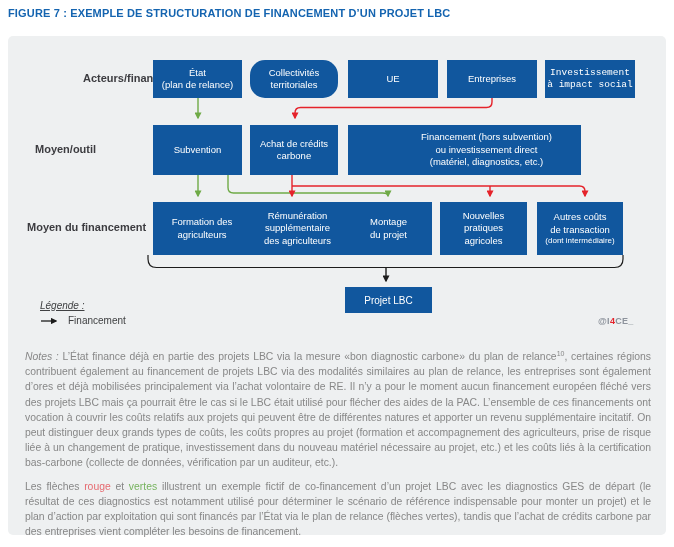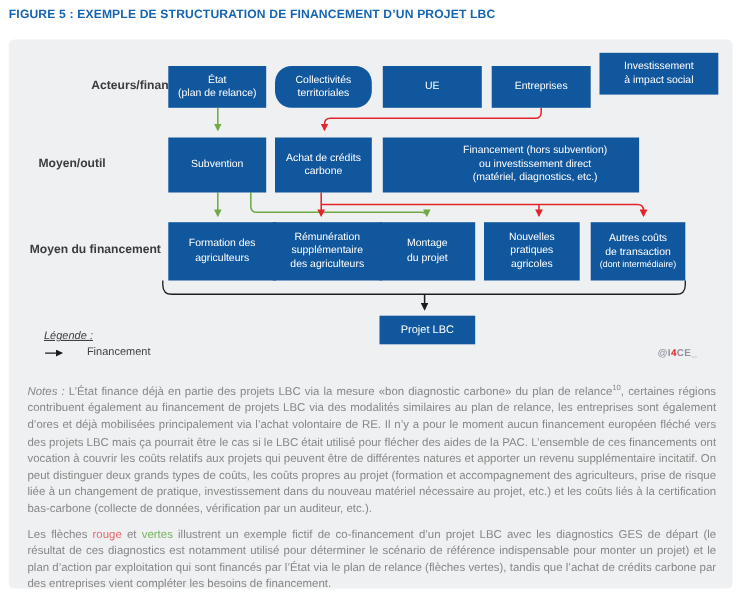--- a/index.html
+++ b/index.html
@@ -15,56 +15,56 @@
   .rl-means{left:35px;top:143px;}
   .rl-objects{left:27px;top:221px;}
   .box{position:absolute;background:#11579e;color:#ffffff;display:flex;flex-direction:column;
        align-items:center;justify-content:center;text-align:center;white-space:pre-line;
        font-size:9.5px;line-height:1.3;}
   
   .b-etat{left:153px;top:60px;width:89px;height:38px;}
   .b-coll{left:250px;top:60px;width:88px;height:38px;border-radius:15px;}
   .b-ue{left:348px;top:60px;width:90px;height:38px;}
   .b-entr{left:447px;top:60px;width:90px;height:38px;}
-  .b-impact{left:545px;top:48px;width:108px;height:38px;}
+  .b-impact{left:545px;top:60px;width:90px;height:38px;font-family:Liberation Mono, monospace;}
   
   .b-subv{left:153px;top:125px;width:89px;height:50px;}
   .b-achat{left:250px;top:125px;width:88px;height:50px;}
   .b-fin{left:348px;top:125px;width:189px;height:50px;padding-left:44px;}
   
   .b-form{left:153px;top:202px;width:98px;height:53px;}
   .b-remu{left:248px;top:202px;width:99px;height:53px;}
   .b-mont{left:345px;top:202px;width:87px;height:53px;}
   .b-prat{left:440px;top:202px;width:87px;height:53px;}
   .b-autres{left:537px;top:202px;width:86px;height:53px;}
   .b-autres .sub{font-size:8px;line-height:1.25;}
   .b-projet{left:345px;top:287px;width:87px;height:26px;font-size:10px;}
   
   .legend{position:absolute;left:40px;top:300px;color:#3f4042;font-size:10px;}
   .legend-title{font-style:italic;text-decoration:underline;}
-  .legend-line{margin-top:4px;display:flex;align-items:center;gap:17px;}
+  .legend-line{margin-top:4px;display:flex;align-items:center;gap:6px;}
   
   .watermark{position:absolute;left:598px;top:316px;font-size:9px;font-weight:bold;
              color:#8d939c;letter-spacing:.3px;}
   .watermark .four{color:#e5232b;}
   
   .notes{position:absolute;left:25px;top:349px;width:626px;font-size:10.4px;
          line-height:15.2px;color:#878787;text-align:justify;}
   .notes .p2{margin-top:8px;}
   .notes .lbl{font-style:italic;}
   .notes sup{font-size:7px;line-height:0;}
   .notes .rouge{color:#e66a70;}
   .notes .vertes{color:#76b35e;}
 </style>
 </head>
 <body>
 
 <div class="stage">
 
-  <div class="fig-title">FIGURE 5 : EXEMPLE DE STRUCTURATION DE FINANCEMENT D’UN PROJET LBC</div>
+  <div class="fig-title">FIGURE 7 : EXEMPLE DE STRUCTURATION DE FINANCEMENT D’UN PROJET LBC</div>
 
   <div class="panel"></div>
 
   <svg class="overlay" viewBox="0 0 674 547" xmlns="http://www.w3.org/2000/svg">
     <defs>
       <marker id="mg" markerWidth="5" markerHeight="5" refX="4" refY="2.5" orient="auto">
         <path d="M0,0 L5,2.5 L0,5 Z" fill="#6faa47"></path>
       </marker>
       <marker id="mr" markerWidth="5" markerHeight="5" refX="4" refY="2.5" orient="auto">
         <path d="M0,0 L5,2.5 L0,5 Z" fill="#e5232b"></path>

